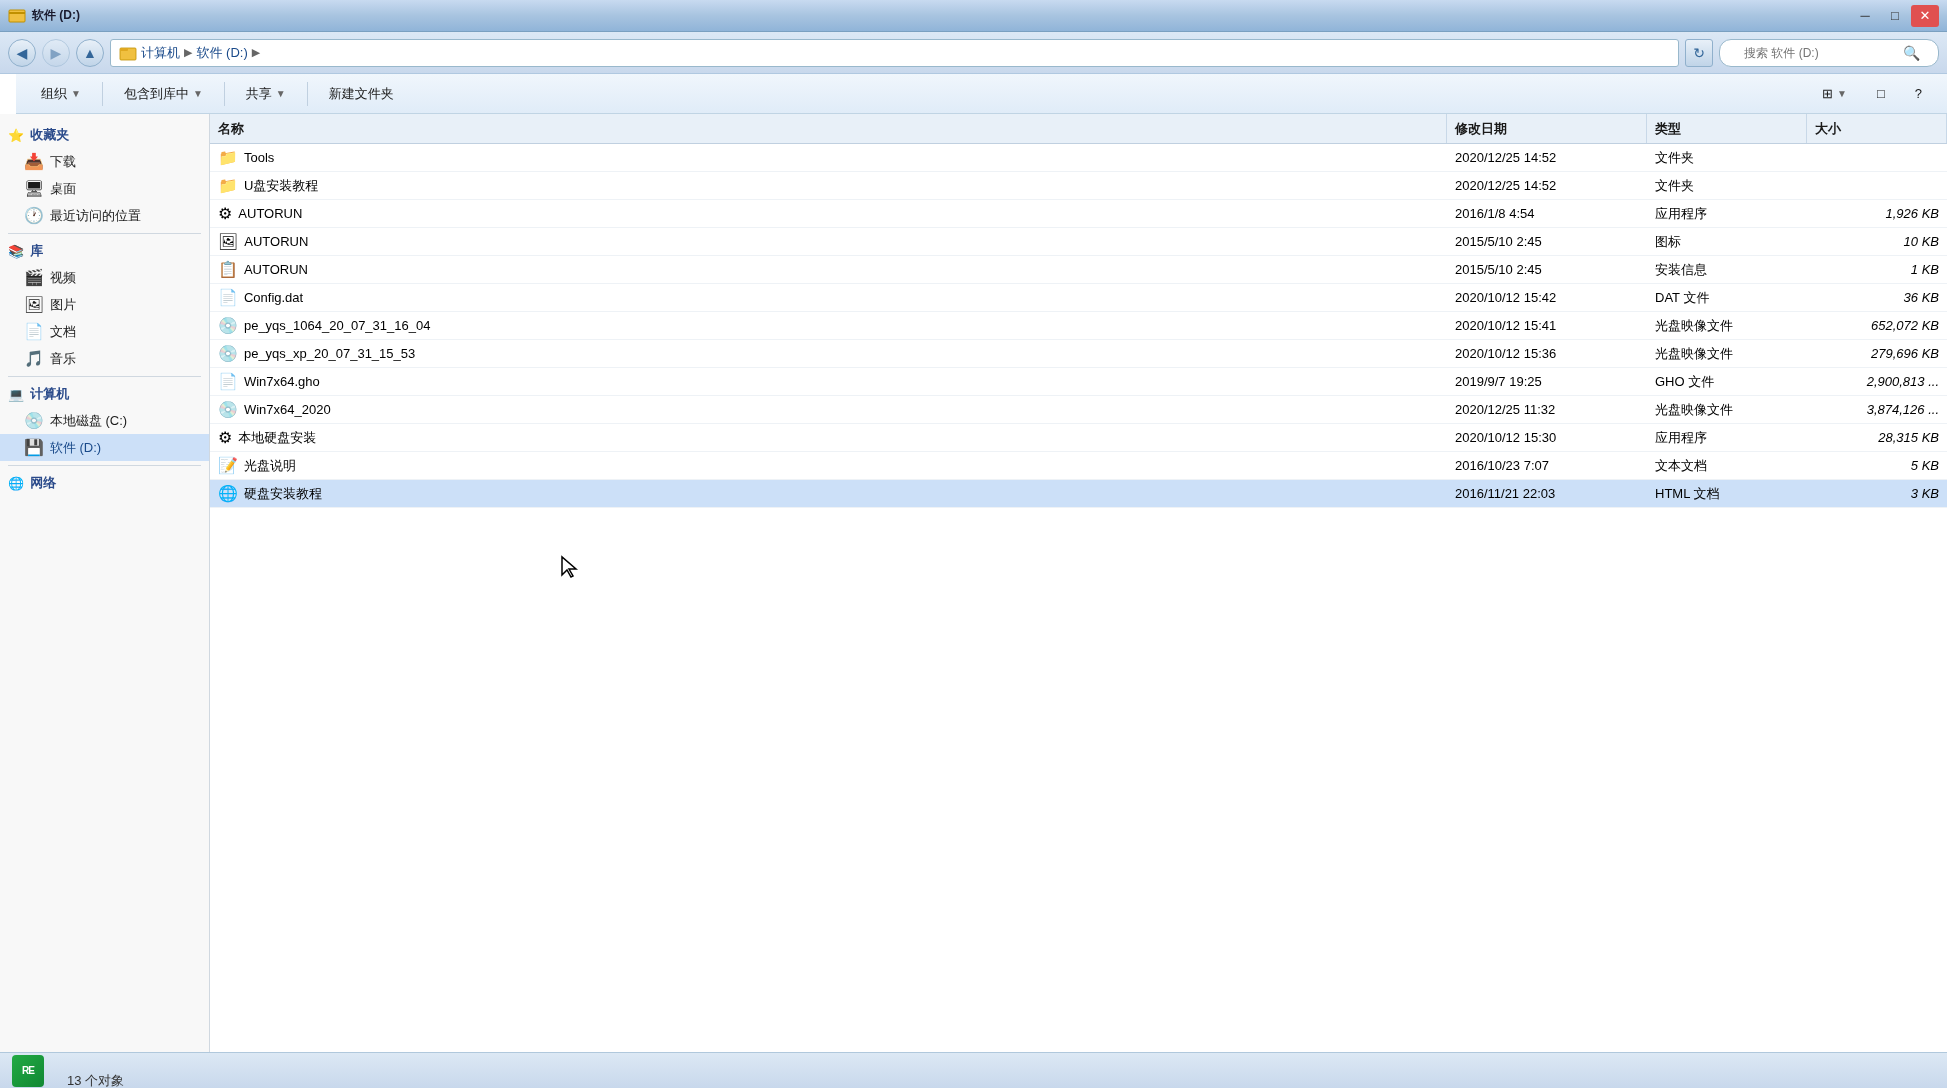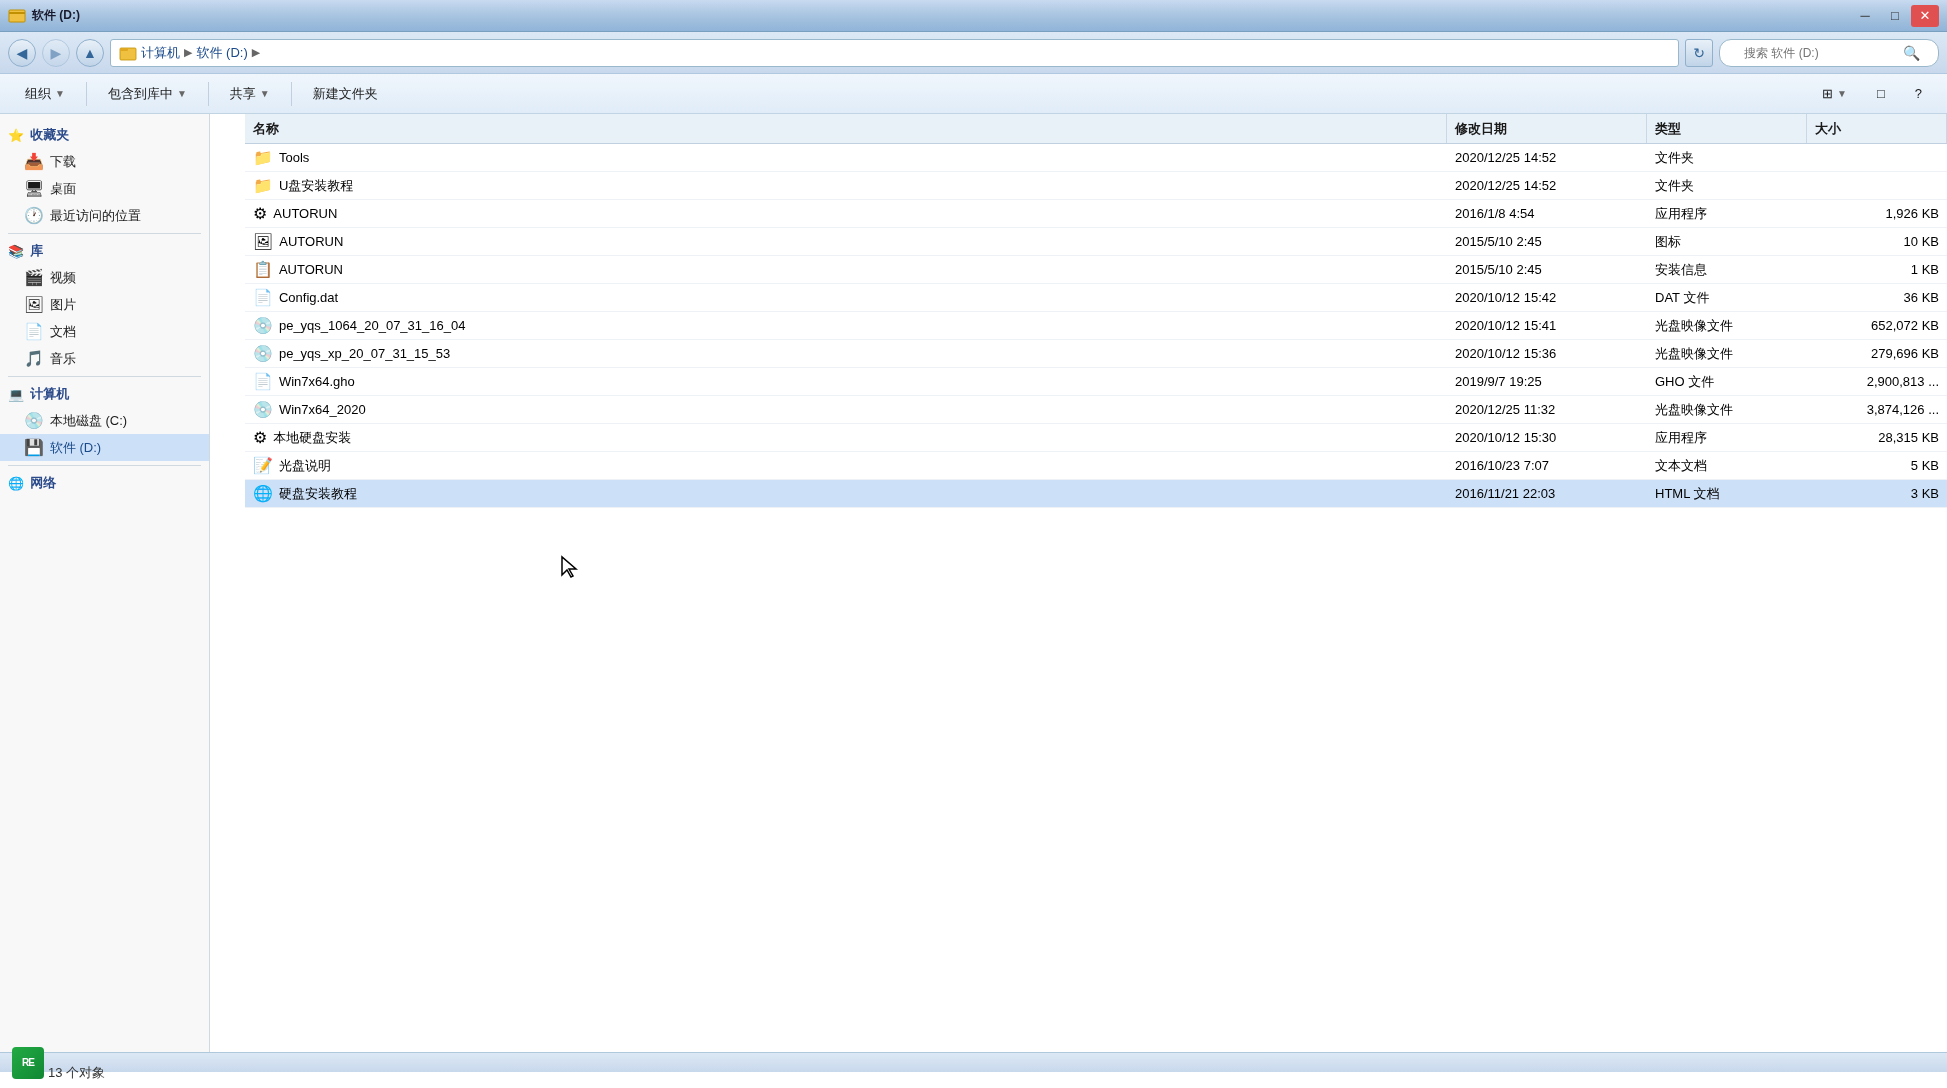--- a/index.html
+++ b/index.html
@@ -132,20 +132,21 @@
 
     
     .toolbar {
       background: linear-gradient(to bottom, #f0f6fc 0%, #e0ecf8 100%);
       height: 40px;
       display: flex;
       align-items: center;
       padding: 0 12px;
       gap: 4px;
       border-bottom: 1px solid #c0d4e4;
+      margin-left: 16px;
     }
     .toolbar-btn {
       height: 30px;
       padding: 0 12px;
       background: transparent;
       border: 1px solid transparent;
       border-radius: 3px;
       cursor: pointer;
       font-size: 13px;
       display: flex;
@@ -201,21 +202,20 @@
     }
     .sidebar-item .item-icon { font-size: 16px; flex-shrink: 0; }
     .sidebar-divider { height: 1px; background: #d0d8e0; margin: 4px 8px; }
 
     
     .file-area {
       flex: 1;
       display: flex;
       flex-direction: column;
       overflow: hidden;
-      margin-left: 35px;
     }
     .column-header {
       display: grid;
       grid-template-columns: 1fr 200px 160px 140px;
       background: #e8f0f8;
       border-bottom: 1px solid #c0d0e0;
       height: 30px;
       align-items: center;
     }
     .col-hdr {
@@ -246,32 +246,32 @@
     .file-cell {
       padding: 0 8px;
       font-size: 13px;
       overflow: hidden;
       text-overflow: ellipsis;
       white-space: nowrap;
       display: flex;
       align-items: center;
       gap: 6px;
     }
-    .file-cell.right { text-align: left; justify-content: flex-end; }
+    .file-cell.right { text-align: left; justify-content: flex-end; font-style: italic; }
     .file-icon { font-size: 16px; flex-shrink: 0; }
 
     
     .status-bar {
-      height: 20px;
+      height: 36px;
       background: linear-gradient(to bottom, #dce8f4, #c8d8ec);
       border-top: 1px solid #b0c8dc;
       display: flex;
       align-items: center;
       padding: 0 12px;
-      gap: 4px;
+      gap: 23px;
     }
     .status-icon {
       width: 32px;
       height: 32px;
       border-radius: 4px;
       background: linear-gradient(135deg, #22aa44, #118833);
       display: flex;
       align-items: center;
       justify-content: center;
       color: white;

